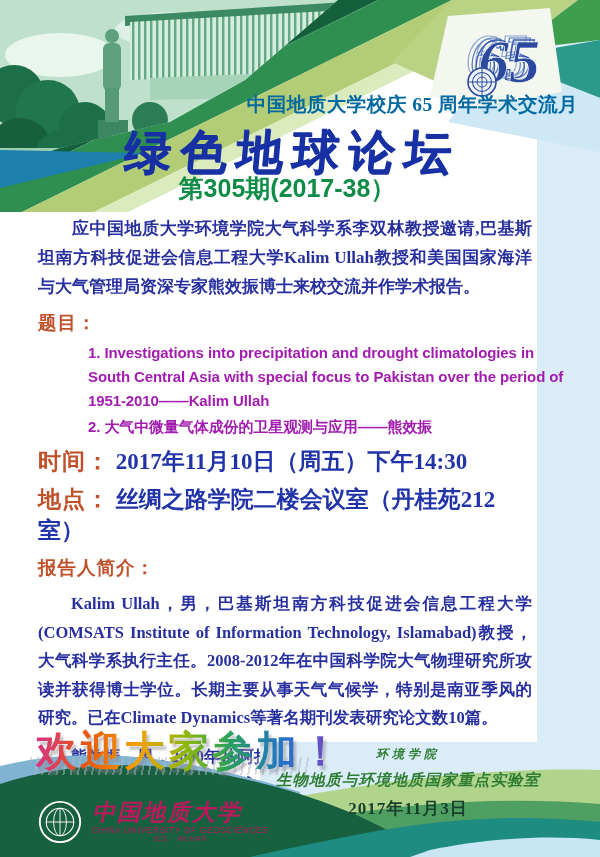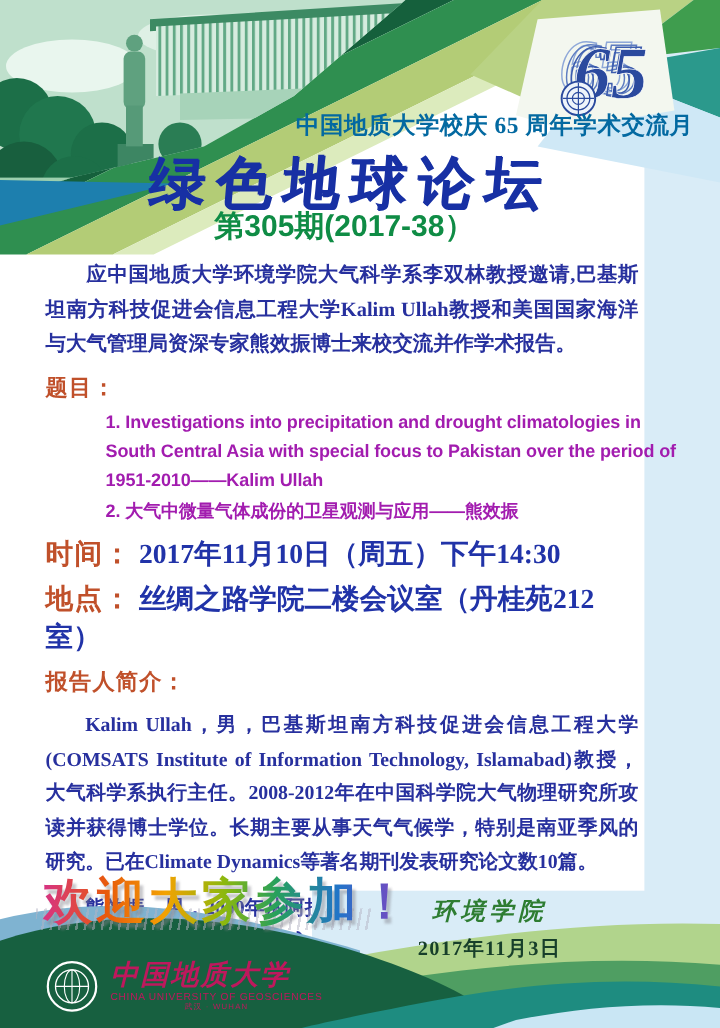--- a/index.html
+++ b/index.html
@@ -65,21 +65,21 @@
     font-size:41px; font-weight:900; letter-spacing:3px;
     background:linear-gradient(90deg,#d63384 0%,#e8590c 17%,#f3a202 33%,#8cb80e 49%,#27a05c 63%,#2274c9 80%,#8f3bbf 100%);
     -webkit-background-clip:text; background-clip:text; color:transparent;
     filter:drop-shadow(3px 4px 1px rgba(130,130,140,.45));
   }
   
   .signature{
     position:absolute; right:42px; top:746px; width:300px; z-index:7;
     text-align:center; color:#2e7d32; font-weight:bold; font-style:italic;
   }
-  .signature .org{font-size:20px; letter-spacing:4px;}
+  .signature .org{font-size:12px; letter-spacing:4px;}
   .signature .lab{font-size:15.5px; margin-top:7px; letter-spacing:1px; white-space:nowrap;}
   .signature .date{
     font-size:17px; margin-top:6px; color:#173f2a; font-style:normal;
     letter-spacing:1px;
   }
   
   .bottom-art{position:absolute; left:0; bottom:0; z-index:5;}
   
   .univ{
     position:absolute; left:38px; top:800px; z-index:8; display:flex;
@@ -192,20 +192,21 @@
     <path d="M0,42 C90,12 200,20 300,52 C355,70 395,88 425,115 L0,115 Z" fill="#176040"></path>
     <path d="M600,80 C500,70 420,80 340,96 C300,104 270,110 250,115 L600,115 Z" fill="#1e8c80"></path>
     <path d="M600,98 C540,92 480,98 430,108 L410,115 L600,115 Z" fill="#c9e6f4"></path>
   </svg>
 
   <div class="welcome-ripple"></div>
   <div class="welcome">欢迎大家参加！</div>
 
   <div class="signature">
     <div class="org">环境学院</div>
+    <div class="lab">生物地质与环境地质国家重点实验室</div>
     <div class="date">2017年11月3日</div>
   </div>
 
   <div class="univ">
     <svg class="seal" viewBox="0 0 48 48">
       <circle cx="24" cy="24" r="22" fill="none" stroke="#ffffff" stroke-width="2"></circle>
       <circle cx="24" cy="24" r="15" fill="none" stroke="#ffffff" stroke-width="1.2"></circle>
       <ellipse cx="24" cy="24" rx="7" ry="15" fill="none" stroke="#ffffff" stroke-width="1"></ellipse>
       <line x1="9" y1="24" x2="39" y2="24" stroke="#ffffff" stroke-width="1"></line>
       <line x1="24" y1="9" x2="24" y2="39" stroke="#ffffff" stroke-width="1"></line>

